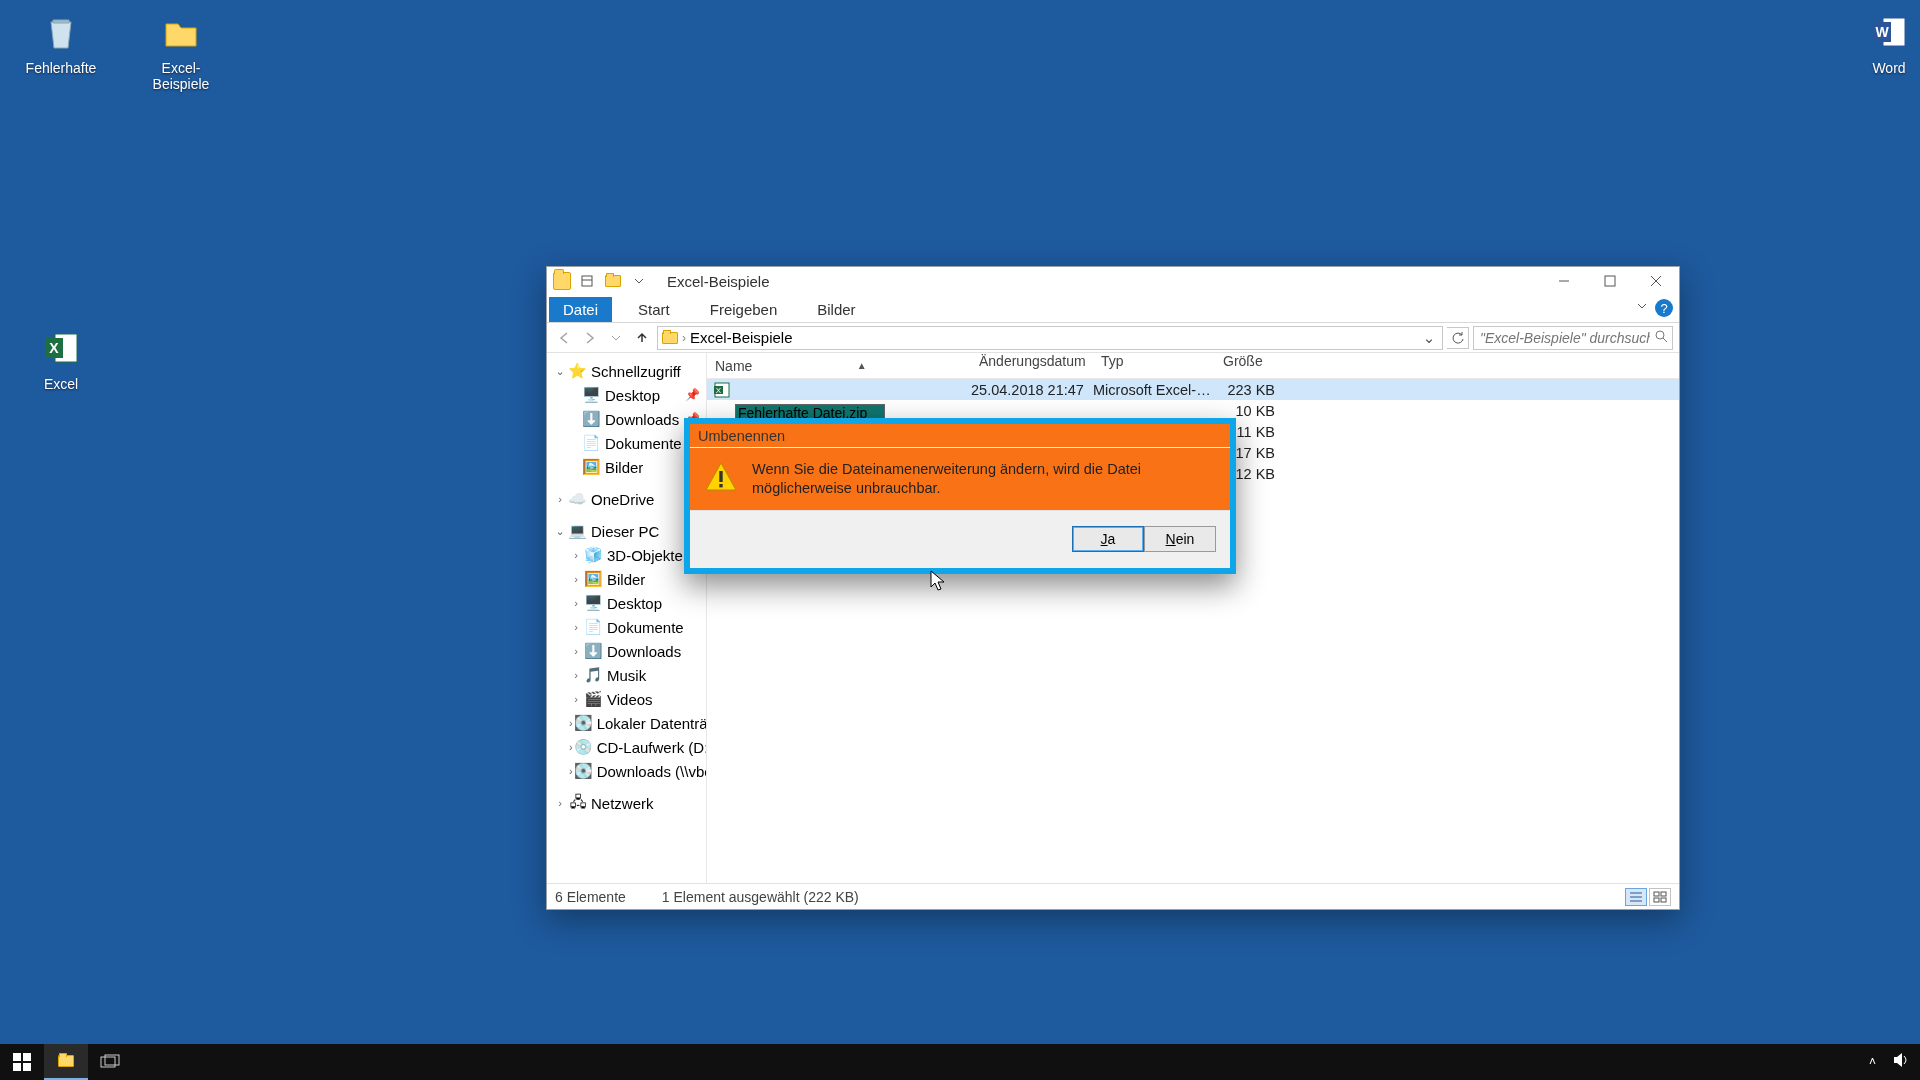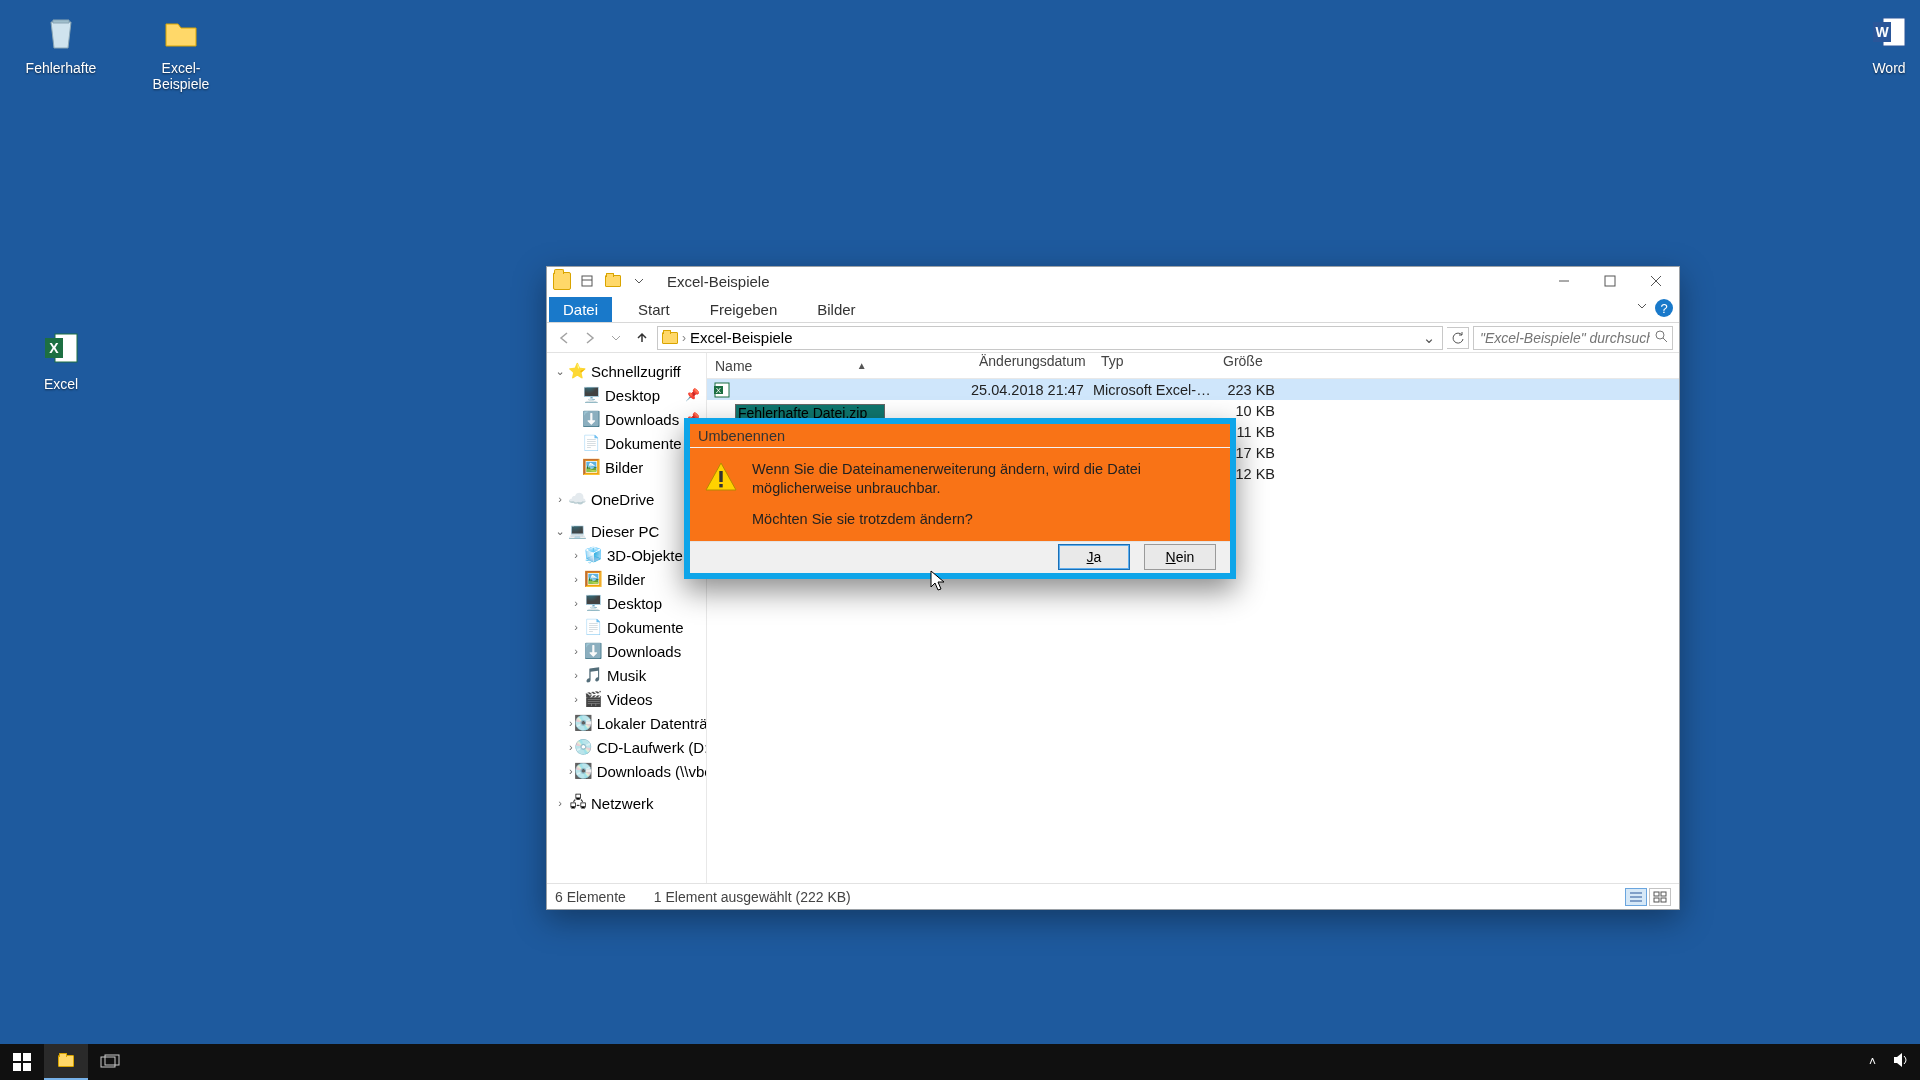--- a/index.html
+++ b/index.html
@@ -72,41 +72,41 @@
   .row{height:21px;display:flex;align-items:center;font-size:14.5px;color:#222;}
   .row .c-name{width:264px;padding-left:6px;display:flex;align-items:center;gap:4px;}
   .row .fi{width:18px;height:18px;display:flex;align-items:center;justify-content:center;}
   .row .c-date{width:122px;}
   .row .c-type{width:122px;white-space:nowrap;overflow:hidden;text-overflow:ellipsis;}
   .row .c-size{width:68px;text-align:right;padding-right:8px;}
   .row.selected{background:#cfe6fb;}
   .row.selected .c-name input{background:#0f766e;border:1px solid #666;font-size:14px;padding:0 2px;width:150px;height:18px;margin-top:47px;}
   .row.partial .c-name,.row.partial .c-date,.row.partial .c-type{visibility:hidden;}
 
-  .statusbar{height:26px;border-top:1px solid #e2e2e2;display:flex;align-items:center;font-size:14px;color:#444;padding:0 8px;gap:28px;}
+  .statusbar{height:26px;border-top:1px solid #e2e2e2;display:flex;align-items:center;font-size:14px;color:#444;padding:0 8px;gap:36px;}
   .statusbar .view-toggles{margin-left:auto;display:flex;gap:2px;}
   .vt{width:22px;height:18px;border:1px solid #c3c3c3;display:flex;align-items:center;justify-content:center;}
   .vt.active{background:#d6e8f7;border-color:#6aa5de;}
 
   
   .dialog{
     position:absolute;
     left:684px; top:418px;
     width:552px;
     background:#f97316;
     border:6px solid #0ea5e9;
     box-shadow:0 12px 28px rgba(0,0,0,.45);
     font-size:15px;
   }
   .dialog .dlg-title{height:24px;display:flex;align-items:center;padding:0 8px;color:#333;font-size:14.5px;border-bottom:1px solid #f3f3f3;}
   .dialog .dlg-body{display:flex;align-items:flex-start;padding:12px 14px;gap:14px;}
   .dialog .warn{width:34px;height:34px;flex:none;}
   .dialog .msg{line-height:1.3;font-size:14.5px;color:#222;}
   .dialog .msg .m2{margin-top:12px;}
-  .dialog .dlg-btns{height:32px;border-top:1px solid #e3e3e3;background:#f0f0f0;display:flex;align-items:center;justify-content:flex-end;gap:14px;padding:0 14px;}
+  .dialog .dlg-btns{height:58px;border-top:1px solid #e3e3e3;background:#f0f0f0;display:flex;align-items:center;justify-content:flex-end;gap:0;padding:0 14px;}
   .dlg-btn{width:72px;height:26px;background:#e9e9e9;border:1px solid #9a9a9a;font-size:14px;display:flex;align-items:center;justify-content:center;}
   .dlg-btn.default{border:1px solid #1a6fb5;box-shadow:0 0 0 1px #5daeef inset;}
   .dlg-btn .ul{text-decoration:underline;}
 
   
   .cursor{position:absolute;left:930px;top:570px;pointer-events:none;}
 
   
   .taskbar{position:absolute;left:0;right:0;bottom:0;height:36px;background:#101010;display:flex;align-items:center;}
   .start{width:44px;height:36px;display:flex;align-items:center;justify-content:center;}
@@ -444,21 +444,20 @@
   <div class="dlg-body">
     <div class="warn">
       <svg width="34" height="34" viewBox="0 0 34 34">
           <path d="M17 3 L32 30 H2 Z" fill="#ffd200" stroke="#b48a00" stroke-width="1"></path>
           <rect x="15.3" y="11" width="3.4" height="11" fill="#333"></rect>
           <rect x="15.3" y="24" width="3.4" height="3.4" fill="#333"></rect>
         </svg>
     </div>
     <div class="msg">
       <div>Wenn Sie die Dateinamenerweiterung ändern, wird die Datei möglicherweise unbrauchbar.</div>
-      <div class="m2">Möchten Sie sie trotzdem ändern?</div>
     </div>
   </div>
   <div class="dlg-btns">
     <div class="dlg-btn default">
         <span><span class="ul">J</span>a</span>
       </div>
     <div class="dlg-btn">
         <span><span class="ul">N</span>ein</span>
       </div>
   </div>

